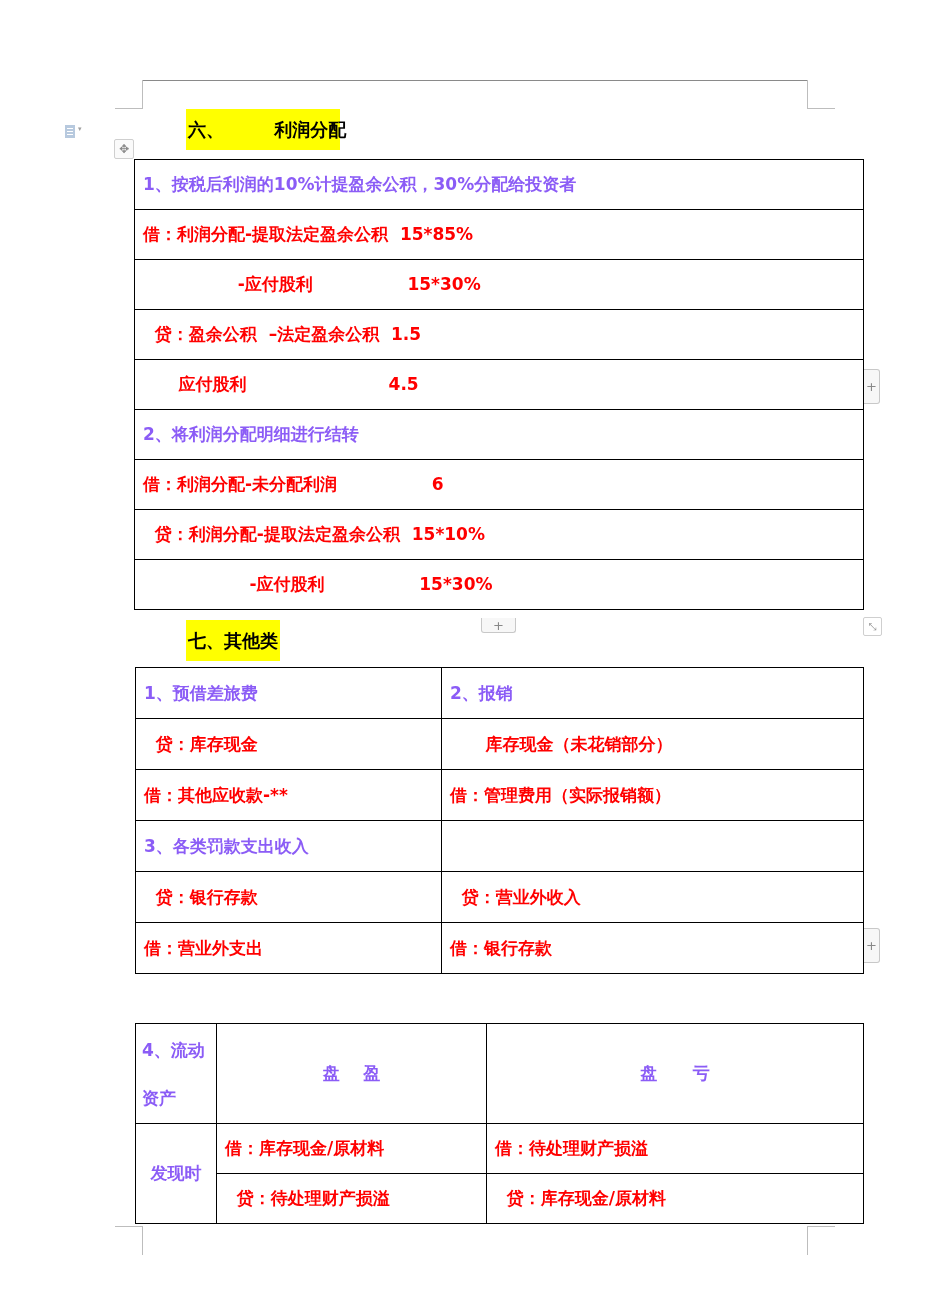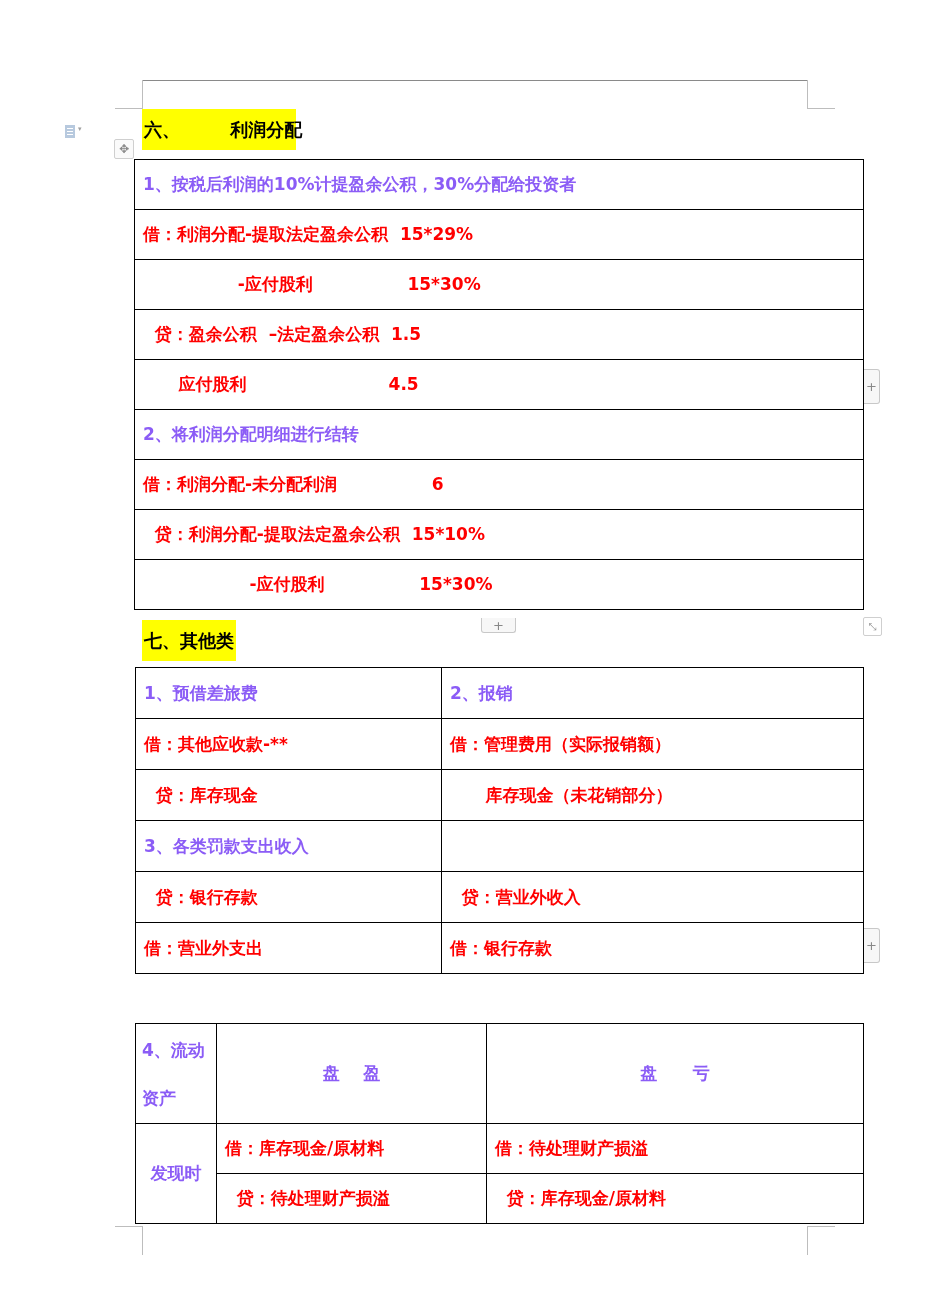--- a/index.html
+++ b/index.html
@@ -11,21 +11,21 @@
   .doc-icon { position: absolute; left: 65px; top: 125px; width: 24px; height: 14px; color: #a9bfd8; font-size: 12px; }
   .doc-icon .pg { display: inline-block; width: 10px; height: 13px; background: #b7c9de; position: relative; }
   .doc-icon .pg::before { content: ""; position: absolute; left: 2px; top: 3px; width: 6px; height: 1px; background: #fff; box-shadow: 0 3px 0 #fff, 0 6px 0 #fff; }
   .doc-icon .caret { display: inline-block; margin-left: 3px; font-size: 7px; color: #a0a0a0; vertical-align: top; }
   .move-handle {
     position: absolute; left: 114px; top: 139px; width: 18px; height: 18px; border: 1px solid #cfcfcf; border-radius: 2px;
     background: #fafafa; display: flex; align-items: center; justify-content: center; color: #888; font-size: 12px;
   }
   .heading {
     position: absolute; font-weight: bold; font-size: 18px; color: #000; background: #ffff00;
-    height: 41px; line-height: 41px; padding: 0 2px;
+    height: 41px; line-height: 41px; padding: 0 2px; margin-left: 44px;
   }
   table { border-collapse: collapse; position: absolute; table-layout: fixed; }
   td {
     border: 1px solid #000; font-weight: bold; font-size: 17px; padding: 0 8px; height: 49px;
     white-space: pre; overflow: hidden; vertical-align: middle;
   }
   .red { color: #ff0000; }
   .blk { color: #8b5cf6; }
   .add-btn {
     position: absolute; border: 1px solid #c8c8c8; border-radius: 3px; background: #f7f7f7; color: #888;
@@ -60,21 +60,21 @@
 
 <table style="left:134px;top:159px;width:729px;">
   <colgroup>
       <col style="width:729px">
     </colgroup>
   <tbody>
       <tr>
         <td class="blk">1、按税后利润的10%计提盈余公积，30%分配给投资者</td>
       </tr>
   <tr>
-        <td class="red">借：利润分配-提取法定盈余公积  15*29%</td>
+        <td class="red">借：利润分配-提取法定盈余公积  15*85%</td>
       </tr>
   <tr>
         <td class="red">                -应付股利                15*30%</td>
       </tr>
   <tr>
         <td class="red">  贷：盈余公积  –法定盈余公积  1.5</td>
       </tr>
   <tr>
         <td class="red">      应付股利                        4.5</td>
       </tr>
@@ -103,26 +103,26 @@
   <colgroup>
       <col style="width:306px">
       <col style="width:422px">
     </colgroup>
   <tbody>
       <tr>
     <td class="blk" style="height:50px;">1、预借差旅费</td>
     <td class="blk">2、报销</td>
   </tr>
   <tr>
+    <td class="red" style="height:50px;">  贷：库存现金</td>
+    <td class="red">      库存现金（未花销部分）</td>
+  </tr>
+  <tr>
     <td class="red" style="height:50px;">借：其他应收款-**</td>
     <td class="red">借：管理费用（实际报销额）</td>
-  </tr>
-  <tr>
-    <td class="red" style="height:50px;">  贷：库存现金</td>
-    <td class="red">      库存现金（未花销部分）</td>
   </tr>
   <tr>
     <td class="blk" style="height:50px;">3、各类罚款支出收入</td>
     <td class="blk"></td>
   </tr>
   <tr>
     <td class="red" style="height:50px;">  贷：银行存款</td>
     <td class="red">  贷：营业外收入</td>
   </tr>
   <tr>

